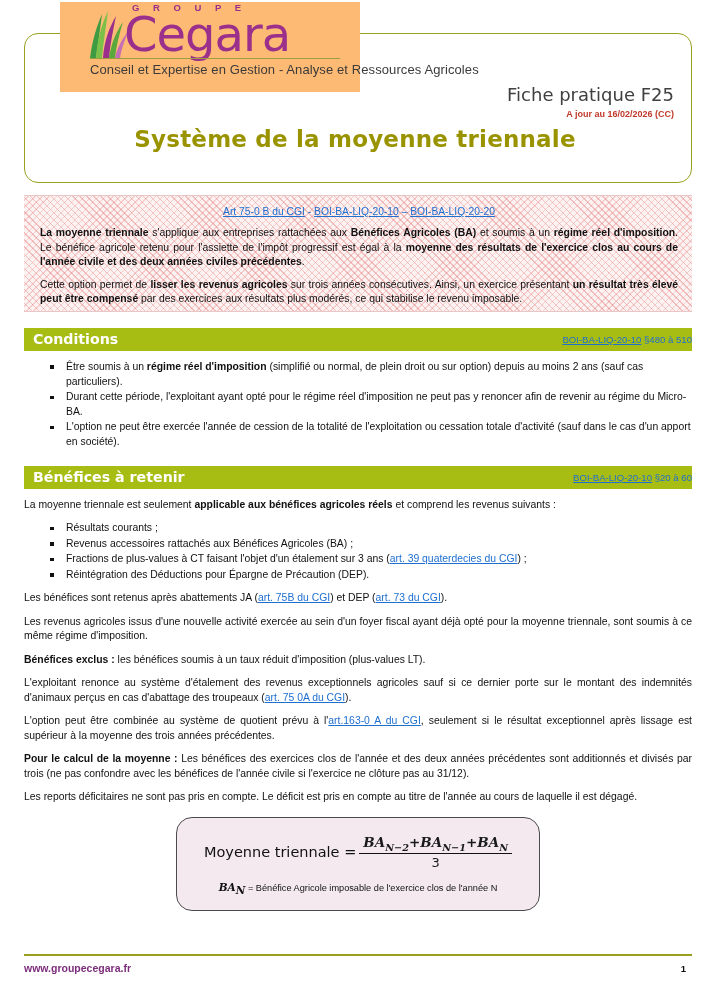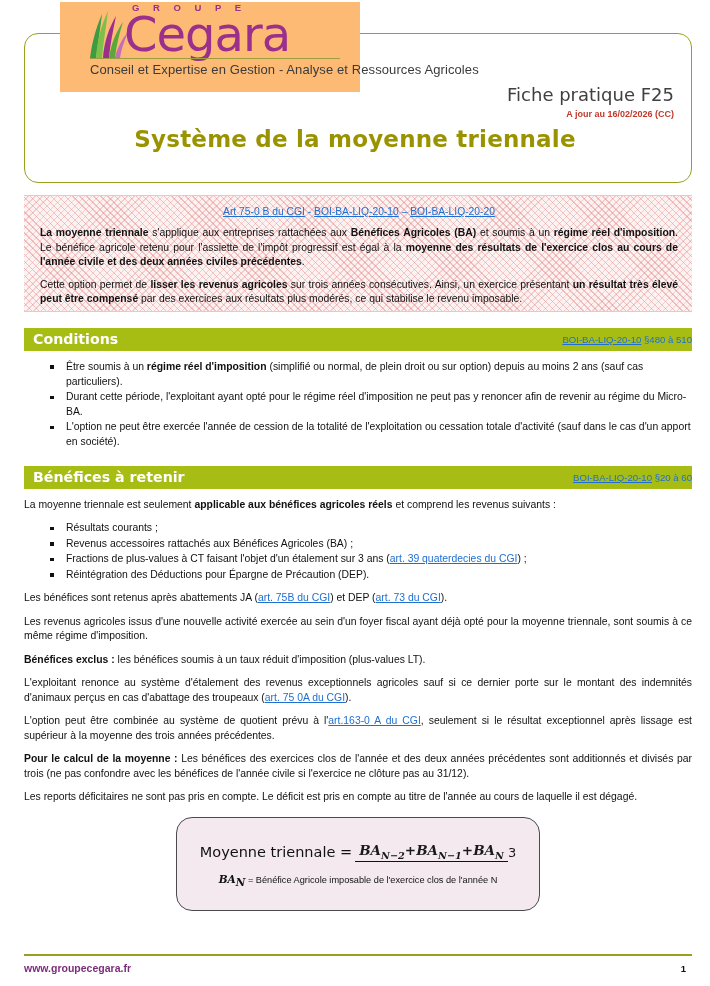--- a/index.html
+++ b/index.html
@@ -133,21 +133,21 @@
     border: 1.4px solid #4a4a4a;
     border-radius: 16px;
     padding: 13px 16px 11px 16px;
     display: flex; flex-direction: column; align-items: center; justify-content: center;
   }
   .formula-line { display: flex; align-items: center; justify-content: center; }
   .formula-label {
     font-size: 14.5px; color: #111; font-family: "DejaVu Sans", sans-serif;
     margin-right: 3px;
   }
-  .frac { display: inline-flex; flex-direction: row; align-items: center; }
+  .frac { display: inline-flex; flex-direction: column; align-items: center; }
   .frac .num {
     font-size: 13.5px; font-weight: 700; font-style: italic;
     font-family: "DejaVu Serif", serif; padding: 0 4px 1px 4px;
     border-bottom: 1.3px solid #111; white-space: nowrap;
   }
   .frac .den {
     font-size: 13px; padding-top: 1px; font-family: "DejaVu Sans", sans-serif;
   }
   .formula-note {
     margin-top: 11px; font-size: 9.2px; color: #111;

